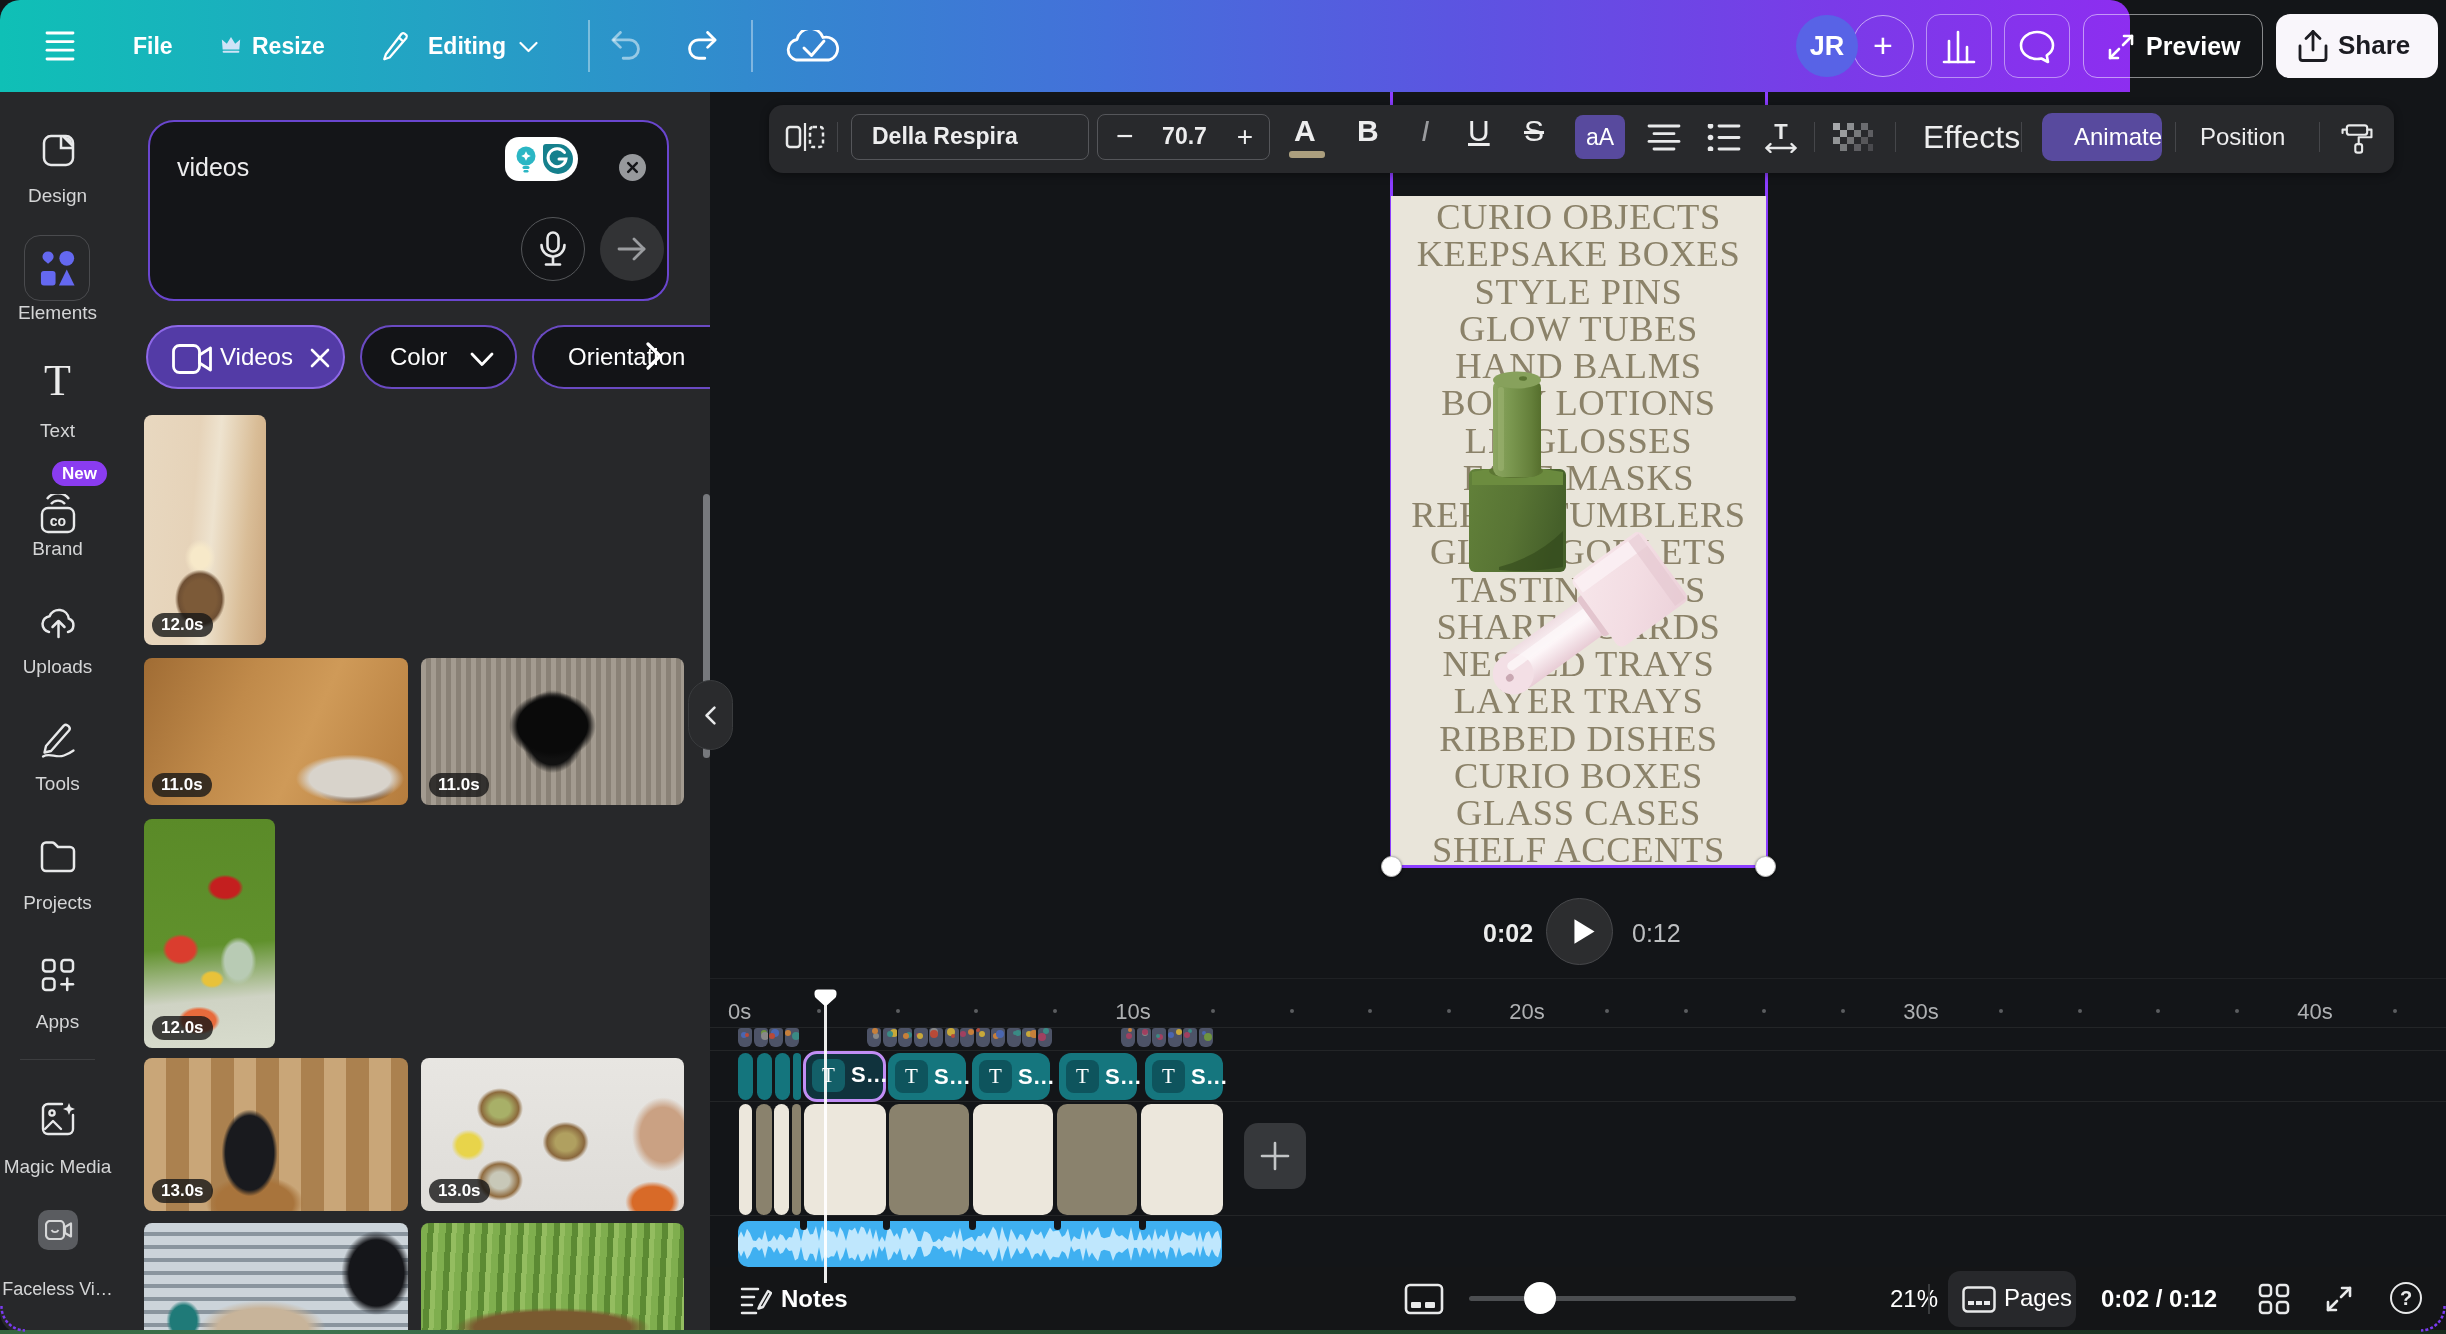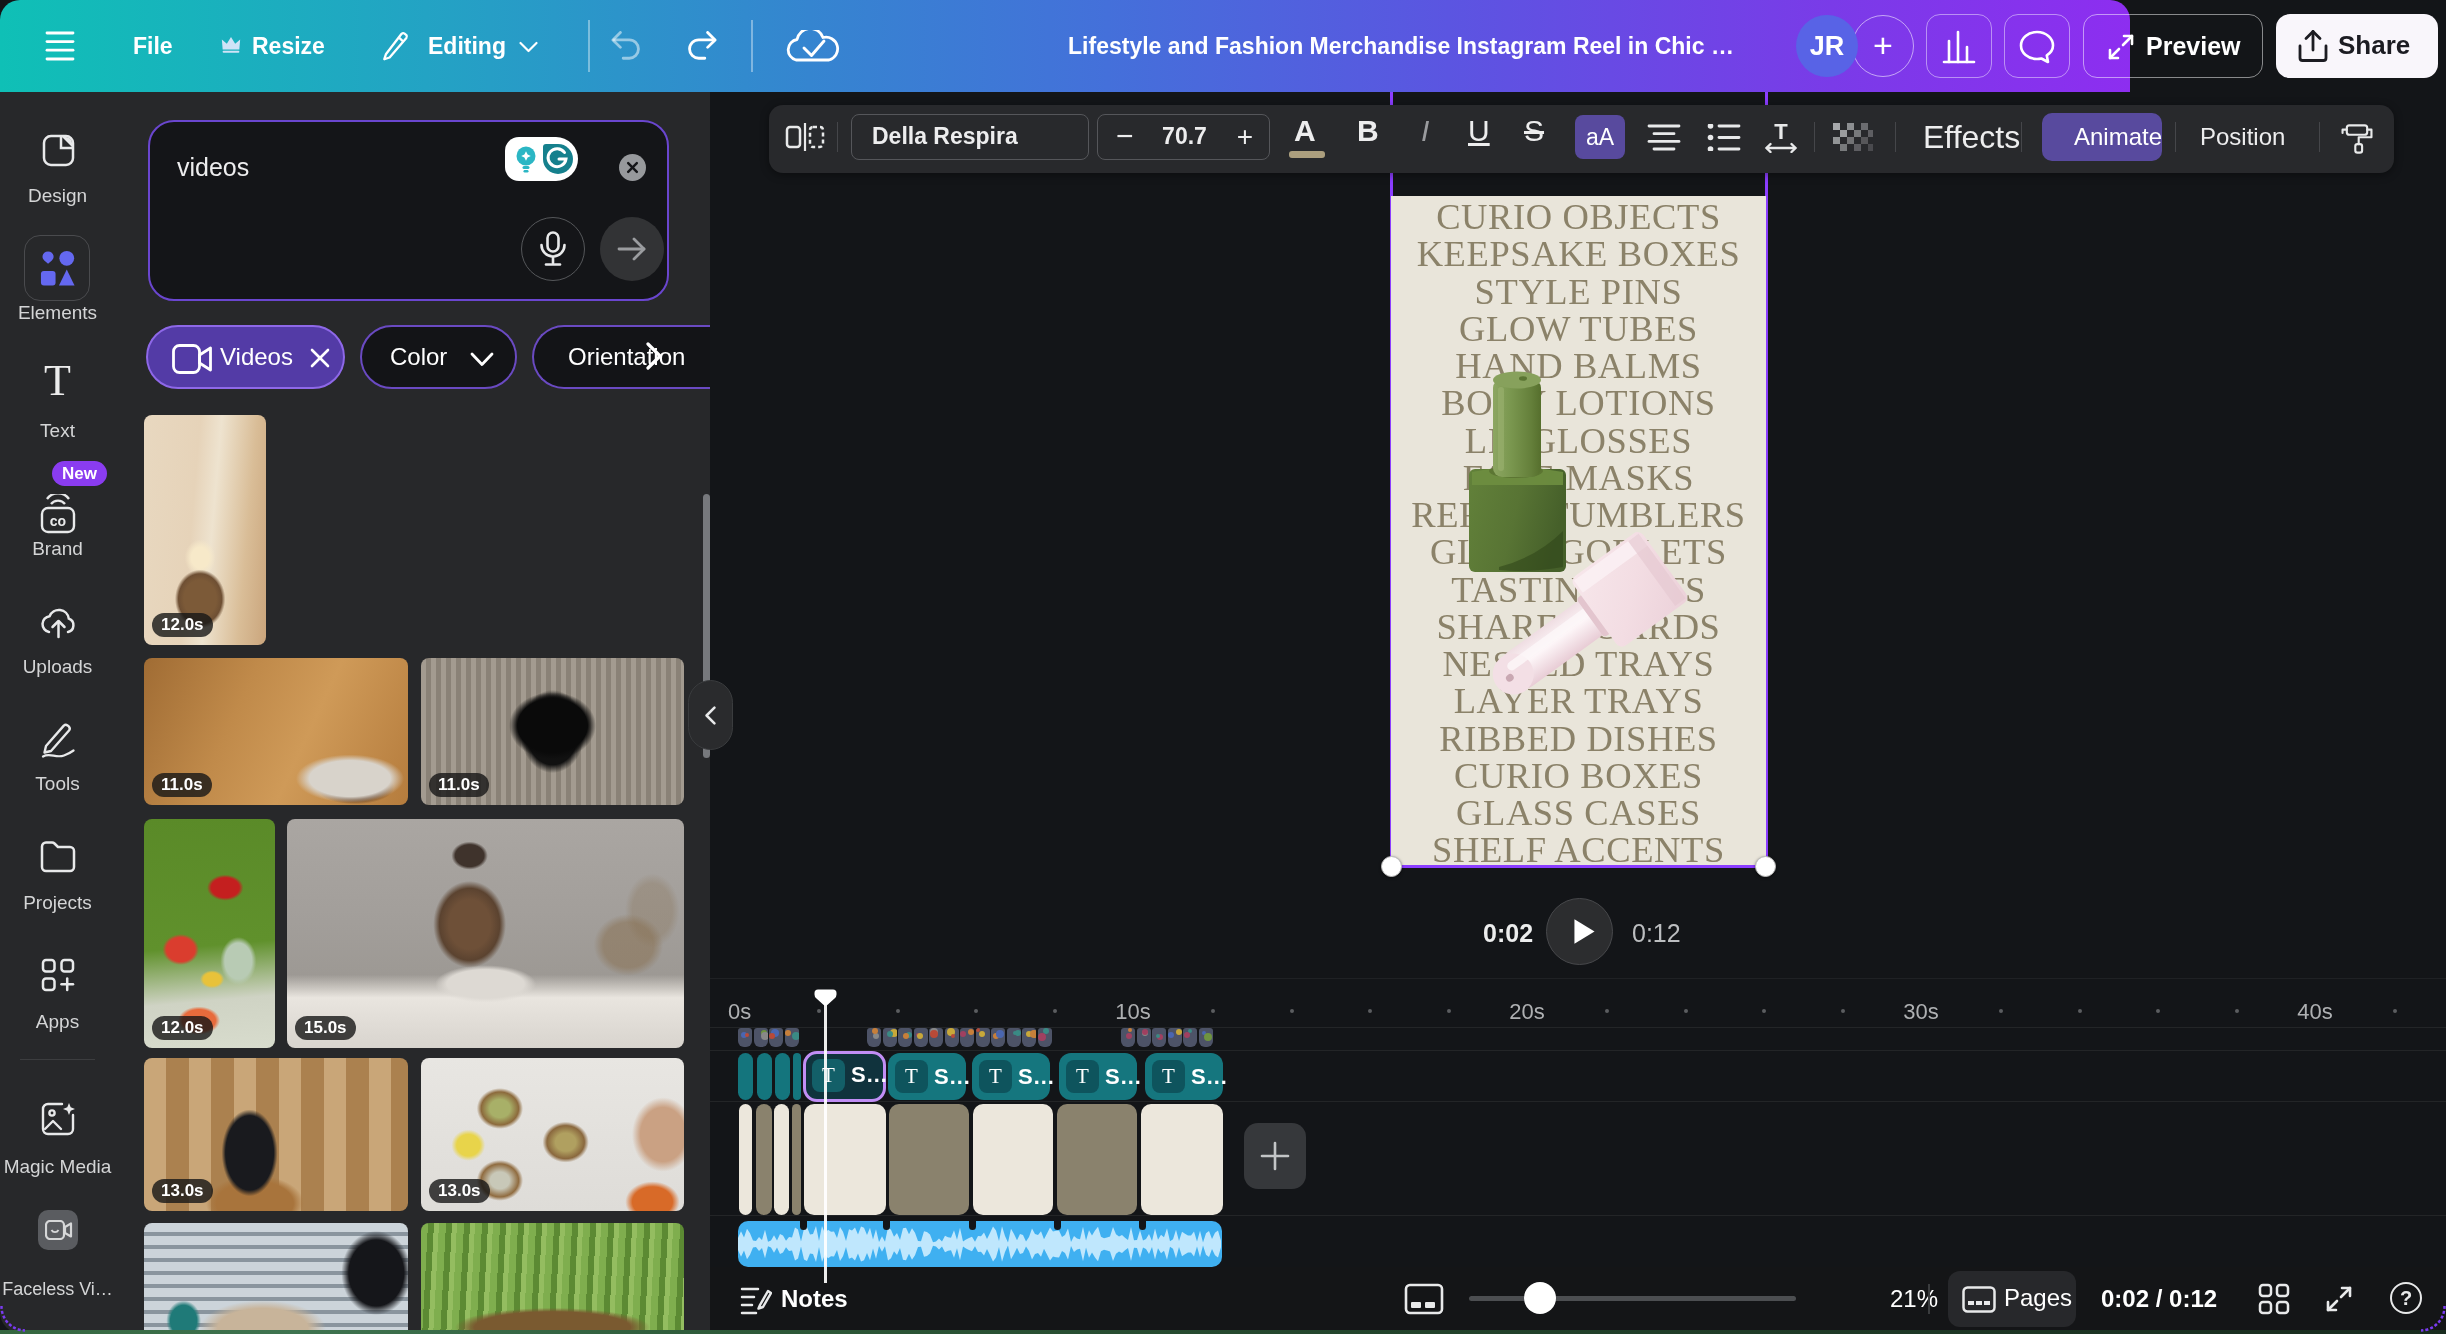--- a/index.html
+++ b/index.html
@@ -294,21 +294,20 @@
         <path d="M29 9.5 L12.5 9.5 A 9.8 9.8 0 0 0 12.5 29.1 L19 29.1"></path>
       </g>
     </svg>
     <div class="tb-div" style="left:751px"></div>
 
     <svg class="abs" style="left:783px;top:30px" width="60" height="33" viewBox="0 0 60 33">
       <path d="M13 30 A 10.5 10.5 0 0 1 14 9.5 A 13.5 13.5 0 0 1 40 7.5 A 11.5 11.5 0 0 1 46 30 Z" fill="none" stroke="#fff" stroke-width="2.8" stroke-linejoin="round"></path>
       <path d="M21 18 L28.5 25.5 L41 11" fill="none" stroke="#fff" stroke-width="2.9" stroke-linecap="round" stroke-linejoin="round"></path>
     </svg>
 
-    <div class="abs" style="left:1063px;top:0;width:676px;height:92px;line-height:92px;font-size:23px;font-weight:700;color:#fff;text-align:center;white-space:nowrap;overflow:hidden">Lifestyle and Fashion Merchandise Instagram Reel in Chic …</div>
 
     <div class="abs" style="left:1796px;top:15px;width:62px;height:62px;border-radius:50%;background:#5863e6;color:#fff;font-size:27px;font-weight:700;text-align:center;line-height:62px;z-index:2">JR</div>
     <div class="abs" style="left:1852px;top:15px;width:62px;height:62px;border-radius:50%;border:1.5px solid rgba(255,255,255,0.55);color:#fff;font-size:34px;font-weight:300;text-align:center;line-height:58px;z-index:1">+</div>
 
     <div class="abs" style="left:1926px;top:14px;width:66px;height:64px;border-radius:14px;border:1.5px solid rgba(255,255,255,0.45)">
       <svg class="abs" style="left:14px;top:14px" width="36" height="36" viewBox="0 0 36 36">
         <g stroke="#fff" stroke-width="2.6" stroke-linecap="round" fill="none">
           <line x1="3" y1="33" x2="33" y2="33"></line>
           <line x1="8" y1="33" x2="8" y2="12"></line>
           <line x1="17" y1="33" x2="17" y2="3"></line>
@@ -511,23 +510,20 @@
         <div class="dur">12.0s</div>
       </div>
     <div class="thumb" id="thC" style="left:29px;top:566px;width:264px;height:147px">
         <div class="dur">11.0s</div>
       </div>
     <div class="thumb" id="thD" style="left:306px;top:566px;width:263px;height:147px">
         <div class="dur">11.0s</div>
       </div>
     <div class="thumb" id="thE" style="left:29px;top:727px;width:131px;height:229px">
         <div class="dur">12.0s</div>
-      </div>
-    <div class="thumb" id="thF" style="left:172px;top:727px;width:397px;height:229px">
-        <div class="dur">15.0s</div>
       </div>
     <div class="thumb" id="thG" style="left:29px;top:966px;width:264px;height:153px">
         <div class="dur">13.0s</div>
       </div>
     <div class="thumb" id="thH" style="left:306px;top:966px;width:263px;height:153px">
         <div class="dur">13.0s</div>
       </div>
     <div class="thumb" id="thI" style="left:29px;top:1131px;width:264px;height:111px;border-radius:8px 8px 0 0"></div>
     <div class="thumb" id="thJ" style="left:306px;top:1131px;width:263px;height:111px;border-radius:8px 8px 0 0"></div>
 

